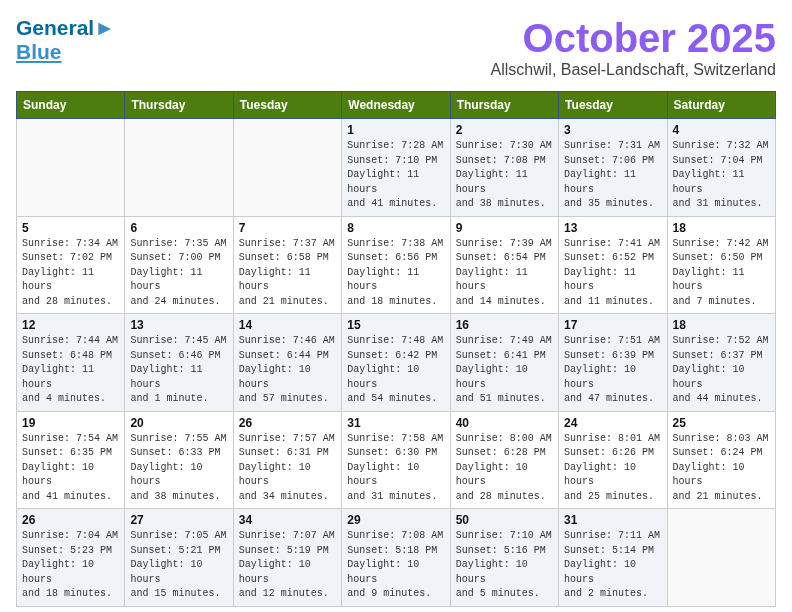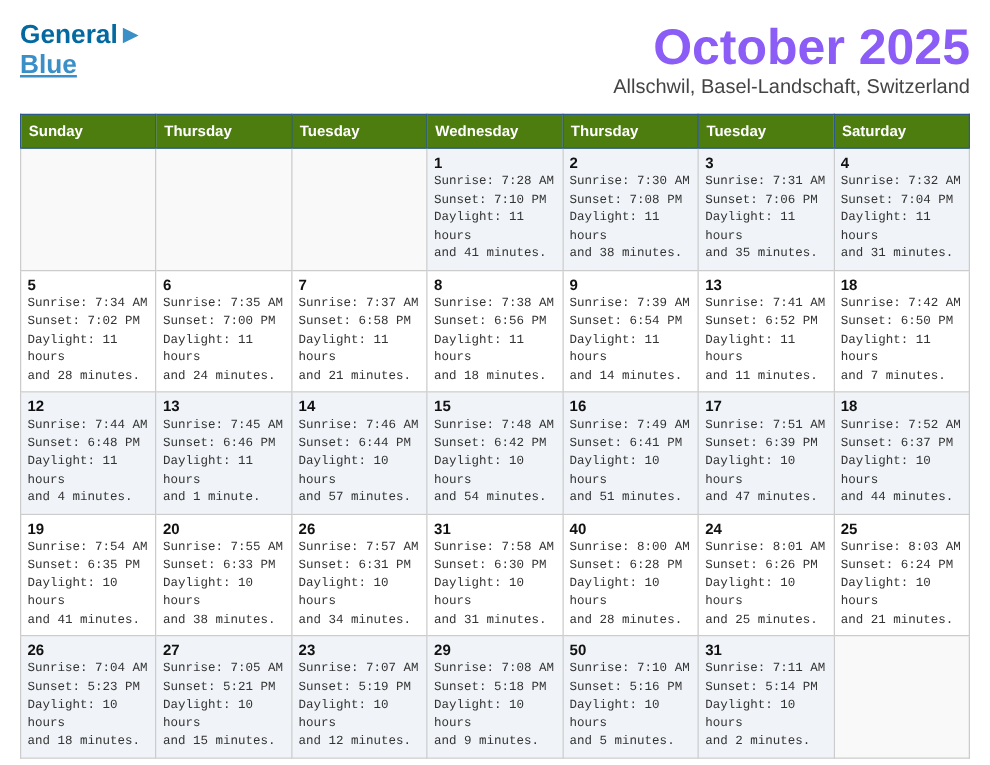--- a/index.html
+++ b/index.html
@@ -223,21 +223,21 @@
       <tr>
         <td>
           <div class="day-number">26</div>
           <div class="day-info">Sunrise: 7:04 AM<br>Sunset: 5:23 PM<br>Daylight: 10 hours<br>and 18 minutes.</div>
         </td>
         <td>
           <div class="day-number">27</div>
           <div class="day-info">Sunrise: 7:05 AM<br>Sunset: 5:21 PM<br>Daylight: 10 hours<br>and 15 minutes.</div>
         </td>
         <td>
-          <div class="day-number">23</div>
+          <div class="day-number">34</div>
           <div class="day-info">Sunrise: 7:07 AM<br>Sunset: 5:19 PM<br>Daylight: 10 hours<br>and 12 minutes.</div>
         </td>
         <td>
           <div class="day-number">29</div>
           <div class="day-info">Sunrise: 7:08 AM<br>Sunset: 5:18 PM<br>Daylight: 10 hours<br>and 9 minutes.</div>
         </td>
         <td>
           <div class="day-number">50</div>
           <div class="day-info">Sunrise: 7:10 AM<br>Sunset: 5:16 PM<br>Daylight: 10 hours<br>and 5 minutes.</div>
         </td>

